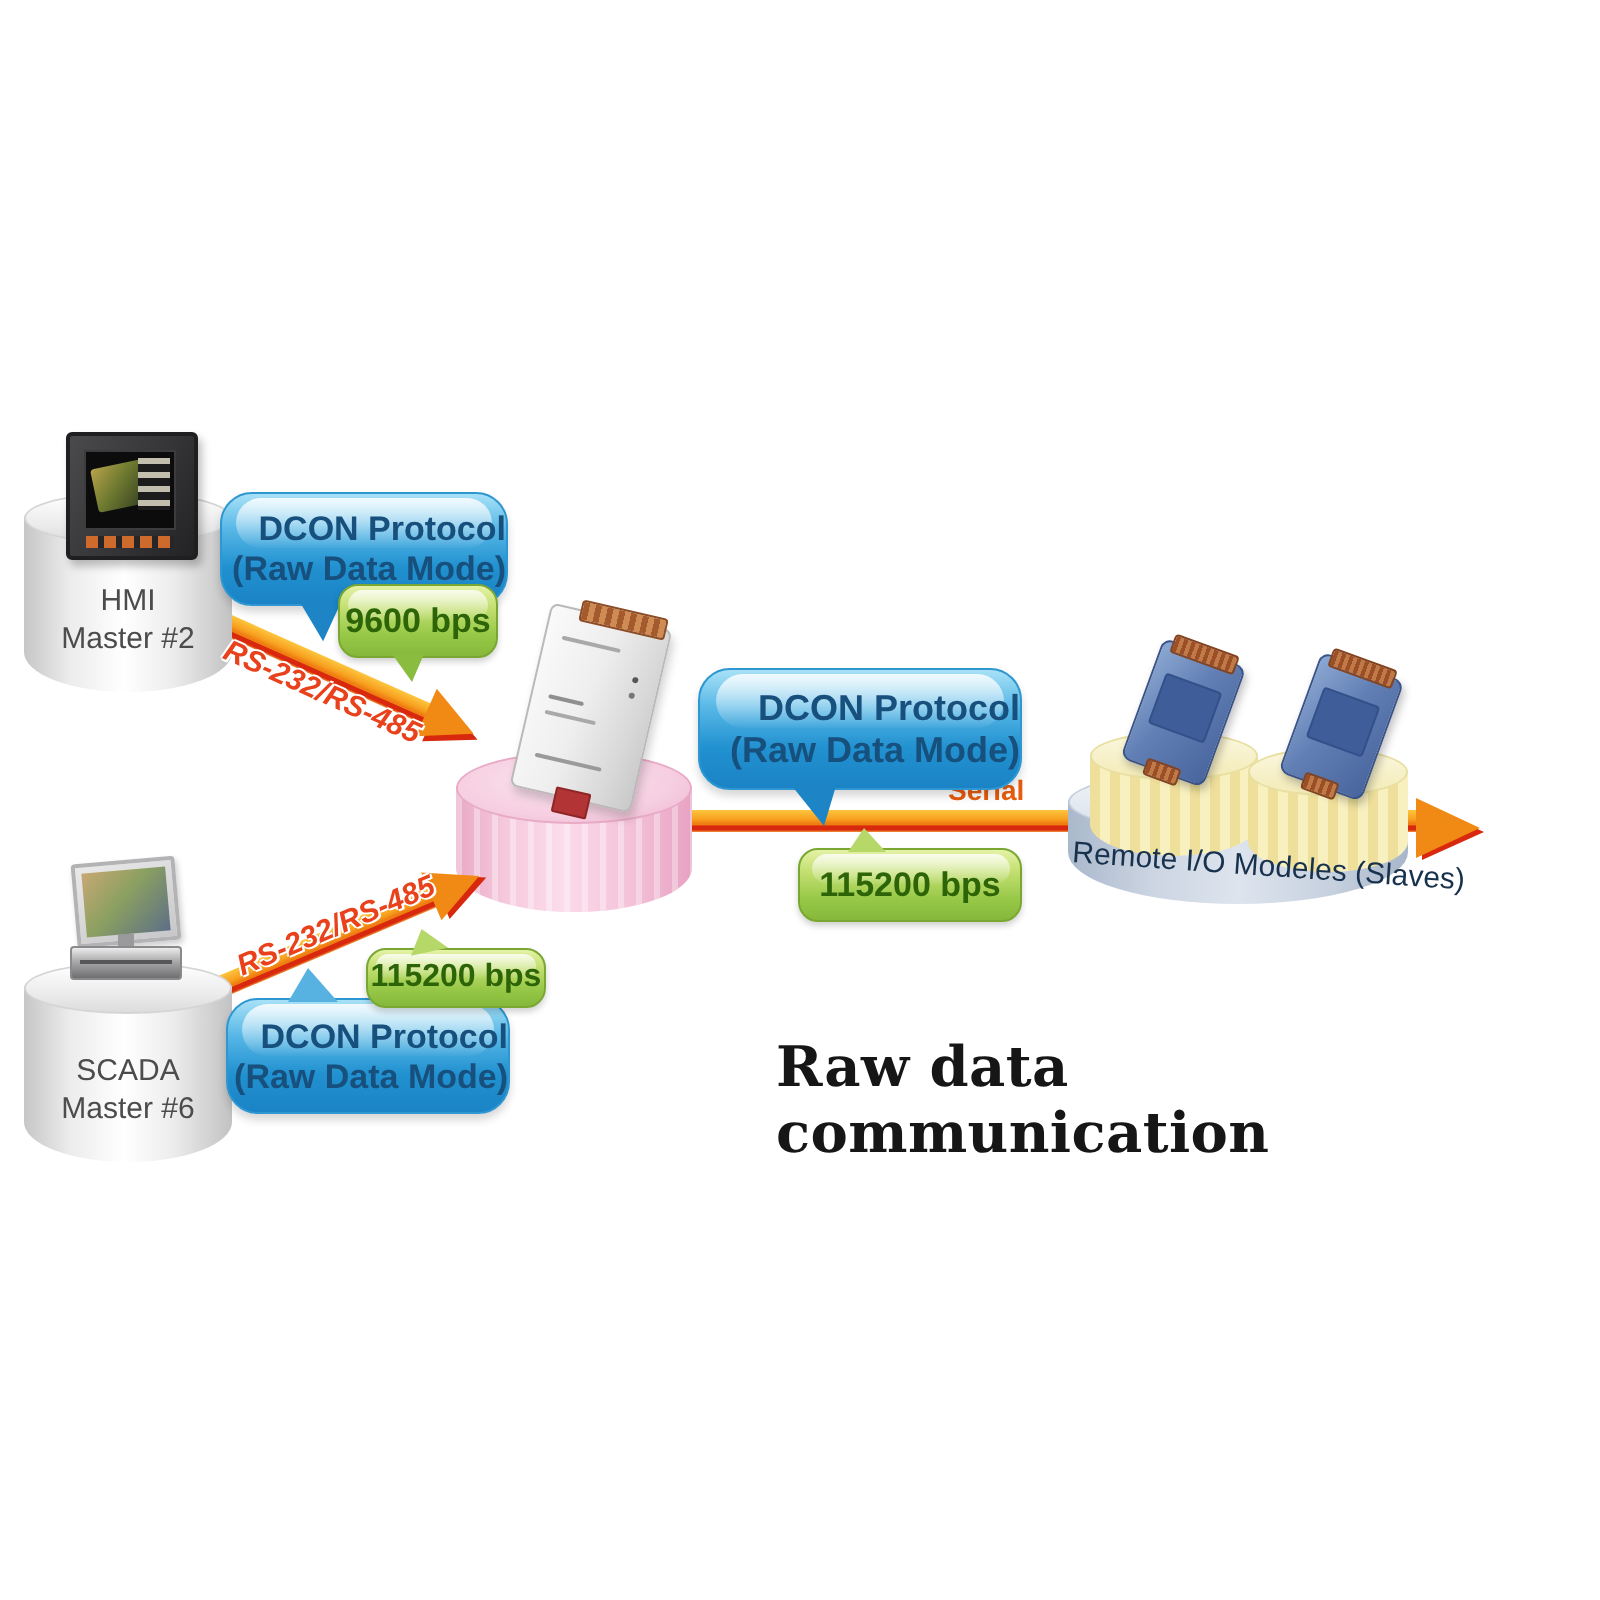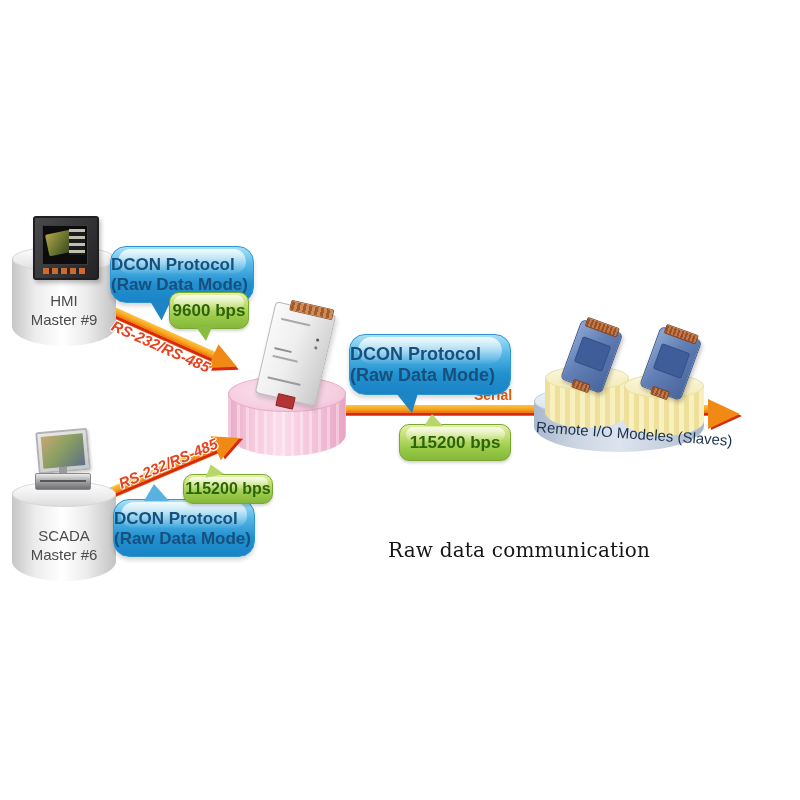--- a/index.html
+++ b/index.html
@@ -1,21 +1,21 @@
 <!DOCTYPE html>
 <html><head>
 <meta charset="utf-8">
 <style>
   html,body{margin:0;padding:0;background:#ffffff;}
   .stage{position:relative;width:800px;height:800px;background:#ffffff;overflow:hidden;
          font-family:"Liberation Sans",sans-serif;}
 
   
-  .title{position:absolute;left:388px;top:538px;width:380px;
-         font-family:"DejaVu Serif",serif;font-weight:normal;font-size:20px;
+  .title{position:absolute;left:388px;top:517px;width:380px;
+         font-family:"DejaVu Serif",serif;font-weight:bold;font-size:28px;
          color:#161616;letter-spacing:.2px;z-index:10;}
 
   
   .cyl{position:absolute;width:104px;height:100px;z-index:6;}
   .cyl .side{position:absolute;left:0;right:0;top:12px;bottom:0;
       background:linear-gradient(90deg,#c6c6c6 0%,#ececec 22%,#ffffff 48%,#ececec 72%,#c2c2c2 100%);
       border-radius:0 0 52px 52px / 0 0 20px 20px;}
   .cyl .top{position:absolute;left:0;right:0;top:0;height:26px;border-radius:50%;
       background:linear-gradient(180deg,#ffffff 0%,#e9e9e9 70%,#dcdcdc 100%);
       border:1px solid #d5d5d5;box-sizing:border-box;}
@@ -71,21 +71,21 @@
       background:linear-gradient(160deg,#e9e9e9,#c7c7c9);border:2px solid #b3b3b5;border-radius:2px;
       box-shadow:1px 2px 3px rgba(0,0,0,.2);}
   .pc .monitor .scr{position:absolute;inset:3px;background:linear-gradient(135deg,#c8a873 0%,#8ba061 45%,#5d6f86 100%);}
   .pc .stand{position:absolute;left:26px;top:37px;width:8px;height:7px;background:#9a9a9c;}
   .pc .base{position:absolute;left:2px;top:43px;width:54px;height:15px;
       background:linear-gradient(180deg,#ececec 0%,#a9a9ab 45%,#6f6f71 100%);
       border:1px solid #8a8a8c;border-radius:2px;}
   .pc .base:after{content:"";position:absolute;left:4px;top:6px;right:4px;height:2px;background:#57575a;}
 
   
-  .bb{position:absolute;z-index:8;border-radius:16px;text-align:left;box-sizing:border-box;
+  .bb{position:absolute;z-index:8;border-radius:16px;text-align:right;box-sizing:border-box;
       background:linear-gradient(180deg,#a8e1f7 0%,#57b7e6 32%,#2191d0 66%,#1b83c5 100%);
       border:1px solid #2e97d1;color:#174f7d;font-weight:bold;
       box-shadow:0 3px 4px rgba(0,0,0,.16);}
   .bb .gloss{position:absolute;left:5%;right:5%;top:2px;height:46%;border-radius:14px;
       background:linear-gradient(180deg,rgba(255,255,255,.85),rgba(255,255,255,.03));}
   .bb .bt{position:relative;z-index:2;display:block;line-height:1.18;}
   .gb{position:absolute;z-index:9;border-radius:10px;text-align:center;box-sizing:border-box;
       background:linear-gradient(180deg,#e4f2a6 0%,#c4e072 30%,#97c847 70%,#85b83b 100%);
       border:1px solid #7aa732;color:#2d6408;font-weight:bold;
       box-shadow:0 2px 3px rgba(0,0,0,.18);}
@@ -170,21 +170,21 @@
   <div class="main-head">
     <div class="r"></div>
     <div class="o"></div>
   </div>
 
   <div class="cyl" style="left:12px;top:246px;">
     <div class="side"></div>
     <div class="top"></div>
     <div class="cyl-label">
       <span>HMI</span>
-      <span>Master #9</span>
+      <span>Master #2</span>
     </div>
   </div>
   <div class="hmi-dev">
     <div class="screen"></div>
     <div class="btnrow"></div>
   </div>
 
   <div class="cyl" style="left:12px;top:481px;">
     <div class="side"></div>
     <div class="top"></div>

